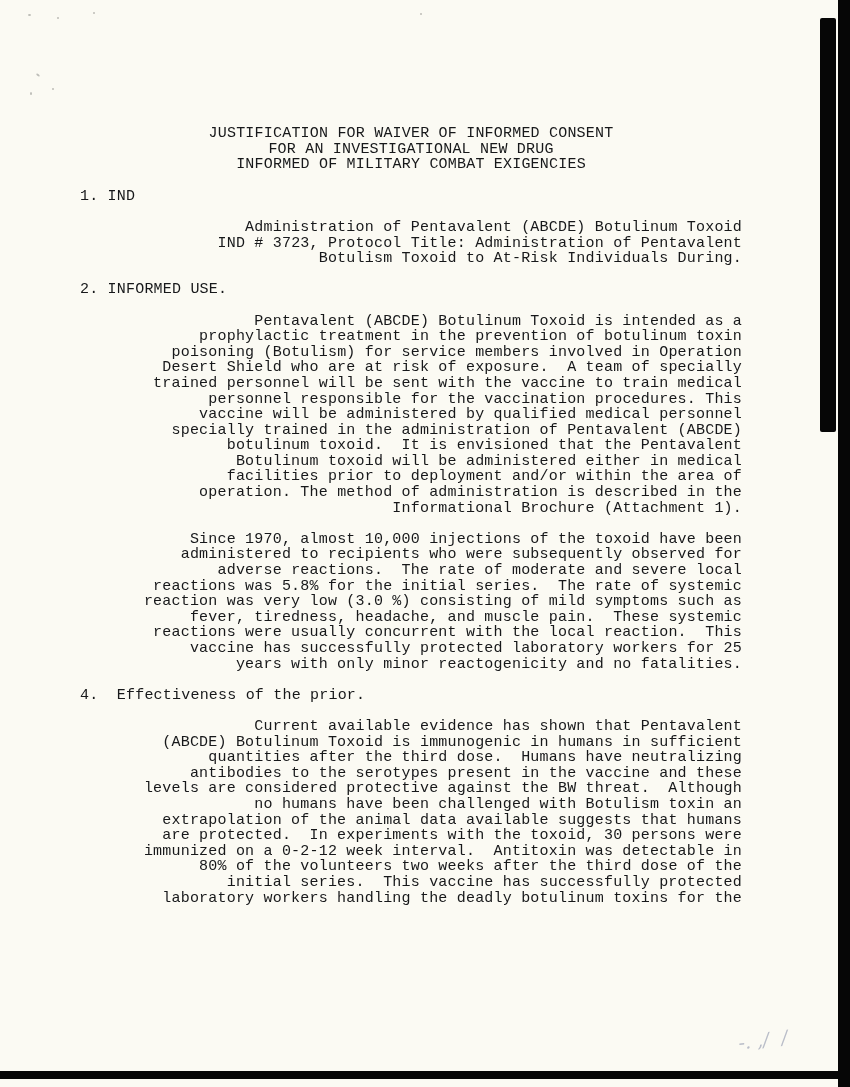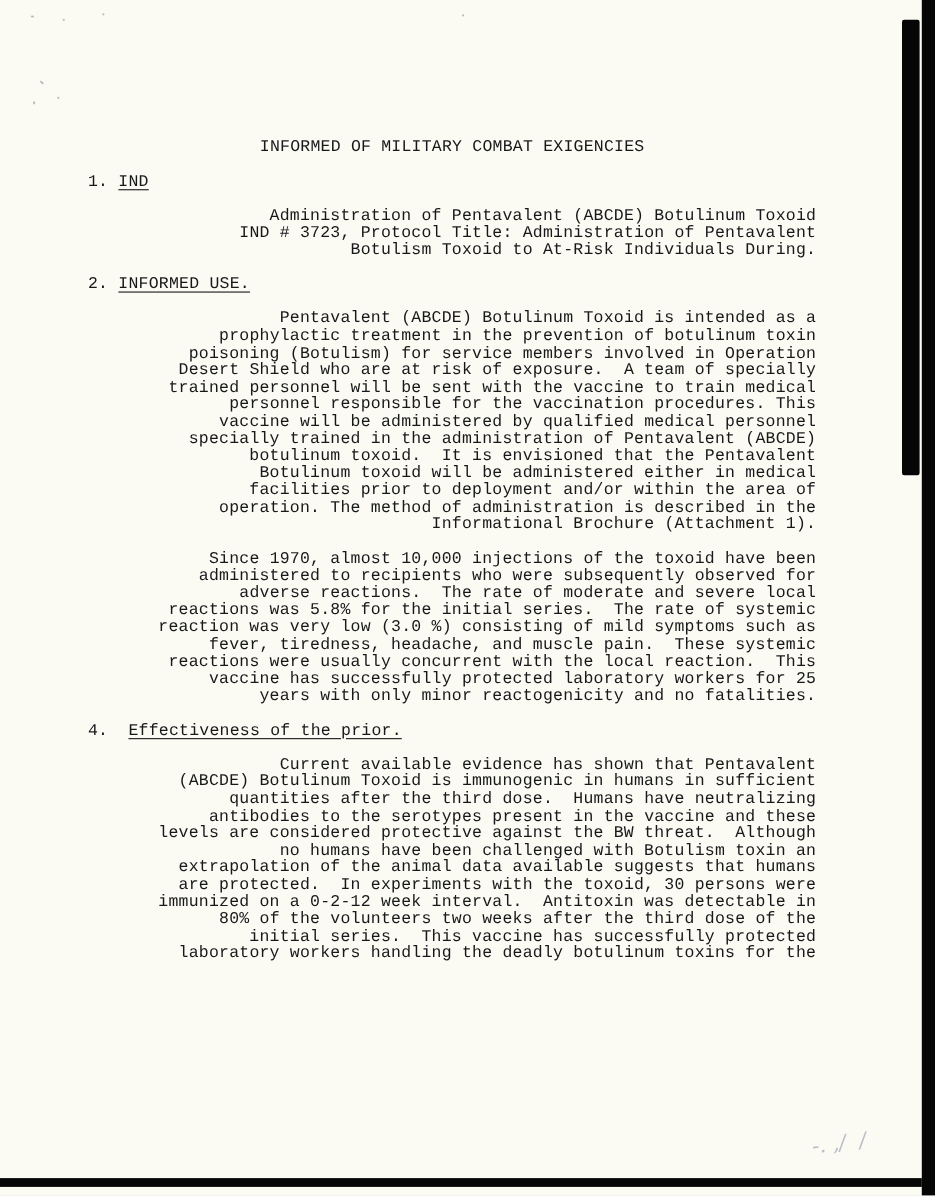--- a/index.html
+++ b/index.html
@@ -23,21 +23,20 @@
     letter-spacing:0.2px;
   }
   .title{
     text-align:center;
     margin-bottom:16px;
   }
   .title div{white-space:pre;}
   .section{margin-bottom:15.6px;}
   .heading{white-space:pre;margin-bottom:15.6px;}
   .heading .u{
-    text-decoration:underline;
     text-underline-offset:3px;
   }
   .body{
     white-space:pre-wrap;
     text-align:right;
   }
   
   .edge-strip{
     position:absolute;right:0;top:0;width:12px;height:1087px;
     background:var(--artifact);
@@ -74,20 +73,22 @@
   .s7{left:30px;top:92px;width:2px;height:3px;}
 </style>
 </head>
 <body>
 
 <div class="page">
 
   <div class="content">
 
     <div class="title">
+      <div>JUSTIFICATION FOR WAIVER OF INFORMED CONSENT</div>
+      <div>FOR AN INVESTIGATIONAL NEW DRUG</div>
       <div>INFORMED OF MILITARY COMBAT EXIGENCIES</div>
     </div>
 
     <div class="section">
       <div class="heading"><span>1. </span><span class="u">IND</span></div>
       <div class="body">     Administration of Pentavalent (ABCDE) Botulinum Toxoid
 IND # 3723, Protocol Title: Administration of Pentavalent
 Botulism Toxoid to At-Risk Individuals During.</div>
     </div>
 

